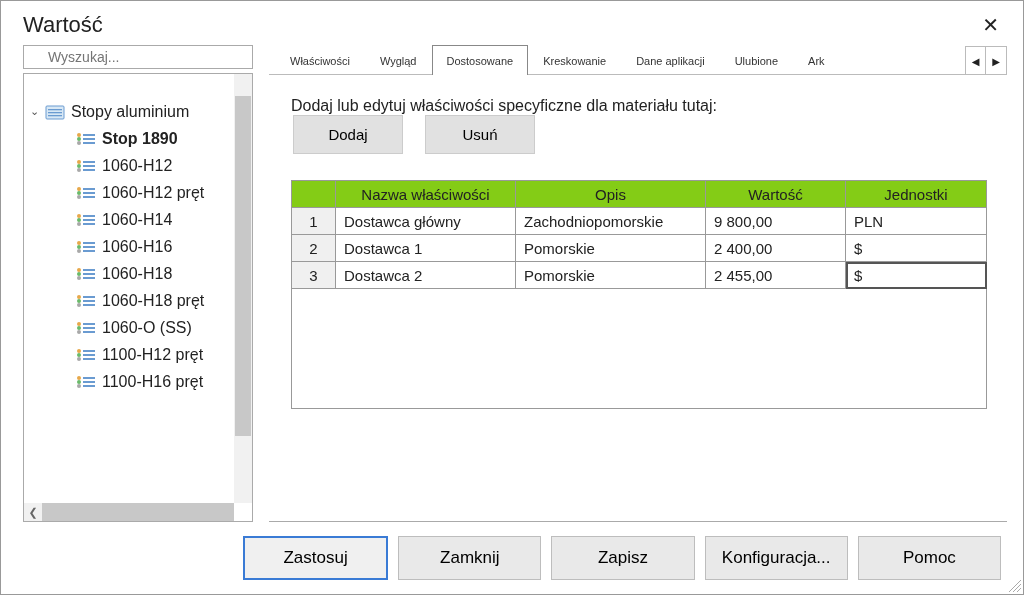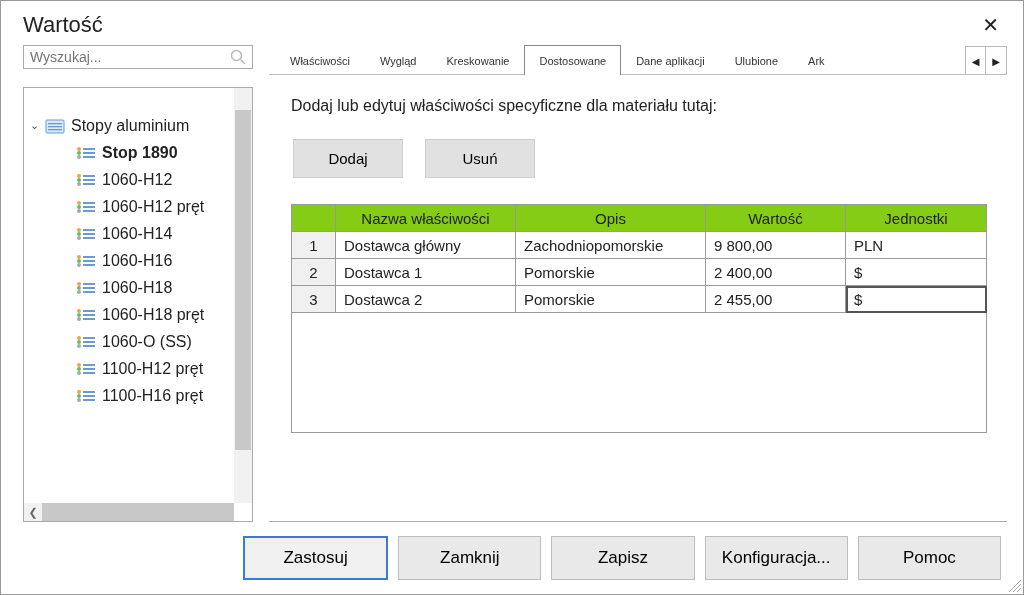--- a/index.html
+++ b/index.html
@@ -3,21 +3,21 @@
   <meta charset="utf-8">
   <style>
     * { box-sizing: border-box; margin: 0; padding: 0; }
     body { font-family: "Segoe UI", Tahoma, sans-serif; font-size: 14px; color: #222; background: #fff; }
     .dialog { width: 1024px; height: 595px; border: 1px solid #999; box-shadow: 2px 2px 8px rgba(0,0,0,0.2); position: relative; background: #fff; display: flex; flex-direction: column; }
     .titlebar { display: flex; align-items: center; justify-content: space-between; padding: 10px 16px 6px 22px; }
     .titlebar h1 { font-size: 22px; font-weight: 400; }
     .close-x { font-size: 20px; cursor: pointer; line-height: 1; padding: 4px 8px; }
     .content { display: flex; flex: 1; padding: 0 16px 0 22px; gap: 16px; overflow: hidden; }
     .left-pane { width: 230px; display: flex; flex-direction: column; }
-    .search-wrap { border: 1px solid #aaa; display: flex; align-items: center; padding: 3px 6px; margin-bottom: 18px; }
+    .search-wrap { border: 1px solid #aaa; display: flex; align-items: center; padding: 3px 24px; margin-bottom: 4px; }
     .search-wrap input { border: none; outline: none; flex: 1; font-size: 14px; color: #888; background: transparent; }
     .search-wrap .mag { width: 16px; height: 16px; opacity: 0.5; }
     .tree-box { border: 1px solid #aaa; flex: 1; position: relative; overflow: hidden; }
     .tree-inner { padding: 24px 0 0 0; }
     .tree-scroll-y { position: absolute; right: 0; top: 0; bottom: 18px; width: 18px; background: #f1f1f1; }
     .tree-scroll-y .thumb { position: absolute; left: 1px; right: 1px; top: 22px; height: 340px; background: #c8c8c8; }
     .tree-scroll-x { position: absolute; left: 0; right: 18px; bottom: 0; height: 18px; background: #f1f1f1; display: flex; align-items: center; }
     .tree-scroll-x .arrow { width: 18px; text-align: center; color: #666; font-size: 11px; }
     .tree-scroll-x .track { flex: 1; height: 100%; background: #c8c8c8; }
     .tree-row { display: flex; align-items: center; height: 27px; padding-left: 10px; white-space: nowrap; cursor: pointer; }
@@ -30,21 +30,21 @@
 
     .right-pane { flex: 1; display: flex; flex-direction: column; border-bottom: 1px solid #aaa; }
     .tabs-row { display: flex; align-items: flex-end; border-bottom: 1px solid #bbb; position: relative; padding-left: 6px; }
     .tab { padding: 9px 14px 8px; font-size: 11px; color: #333; cursor: pointer; border: 1px solid transparent; border-bottom: none; margin-bottom: -1px; }
     .tab.active { border-color: #888; background: #fff; }
     .tab-arrows { margin-left: auto; display: flex; border: 1px solid #bbb; border-bottom: none; margin-bottom: -1px; }
     .tab-arrows div { width: 20px; height: 28px; display: flex; align-items: center; justify-content: center; font-size: 10px; cursor: pointer; }
     .tab-arrows div:first-child { border-right: 1px solid #bbb; }
 
     .tab-body { flex: 1; padding: 22px 20px 10px 22px; overflow: auto; }
-    .instr { font-size: 16px; margin-bottom: 24px; }
+    .instr { font-size: 16px; }
     .btn-row { display: flex; gap: 22px; margin-bottom: 26px; margin-left: 2px; }
     .btn { background: #e1e1e1; border: 1px solid #ccc; padding: 10px 26px; font-size: 15px; cursor: pointer; min-width: 110px; text-align: center; }
 
     .grid { width: 100%; border: 1px solid #999; border-collapse: collapse; }
     .grid th, .grid td { border: 1px solid #999; padding: 4px 8px; text-align: left; font-size: 15px; font-weight: 400; height: 27px; }
     .grid th { background: #84cc16; text-align: center; }
     .grid td.rownum { background: #f0f0f0; text-align: center; width: 44px; }
     .grid td.active-cell { outline: 2px solid #555; outline-offset: -2px; }
 
     .footer { display: flex; gap: 10px; padding: 14px 22px 14px 22px; justify-content: flex-start; }
@@ -209,22 +209,22 @@
           <div class="track"></div>
         </div>
       </div>
     </div>
 
     <div class="right-pane">
       <div class="tabs-row">
         <div id="tabs-container" style="display:flex;">
             <div class="tab">Właściwości</div>
             <div class="tab">Wygląd</div>
+            <div class="tab active">Dostosowane</div>
             <div class="tab">Kreskowanie</div>
-            <div class="tab active">Dostosowane</div>
             <div class="tab">Dane aplikacji</div>
             <div class="tab">Ulubione</div>
             <div class="tab">Ark</div>
           </div>
         <div class="tab-arrows">
           <div>◀</div>
           <div>▶</div>
         </div>
       </div>
 

